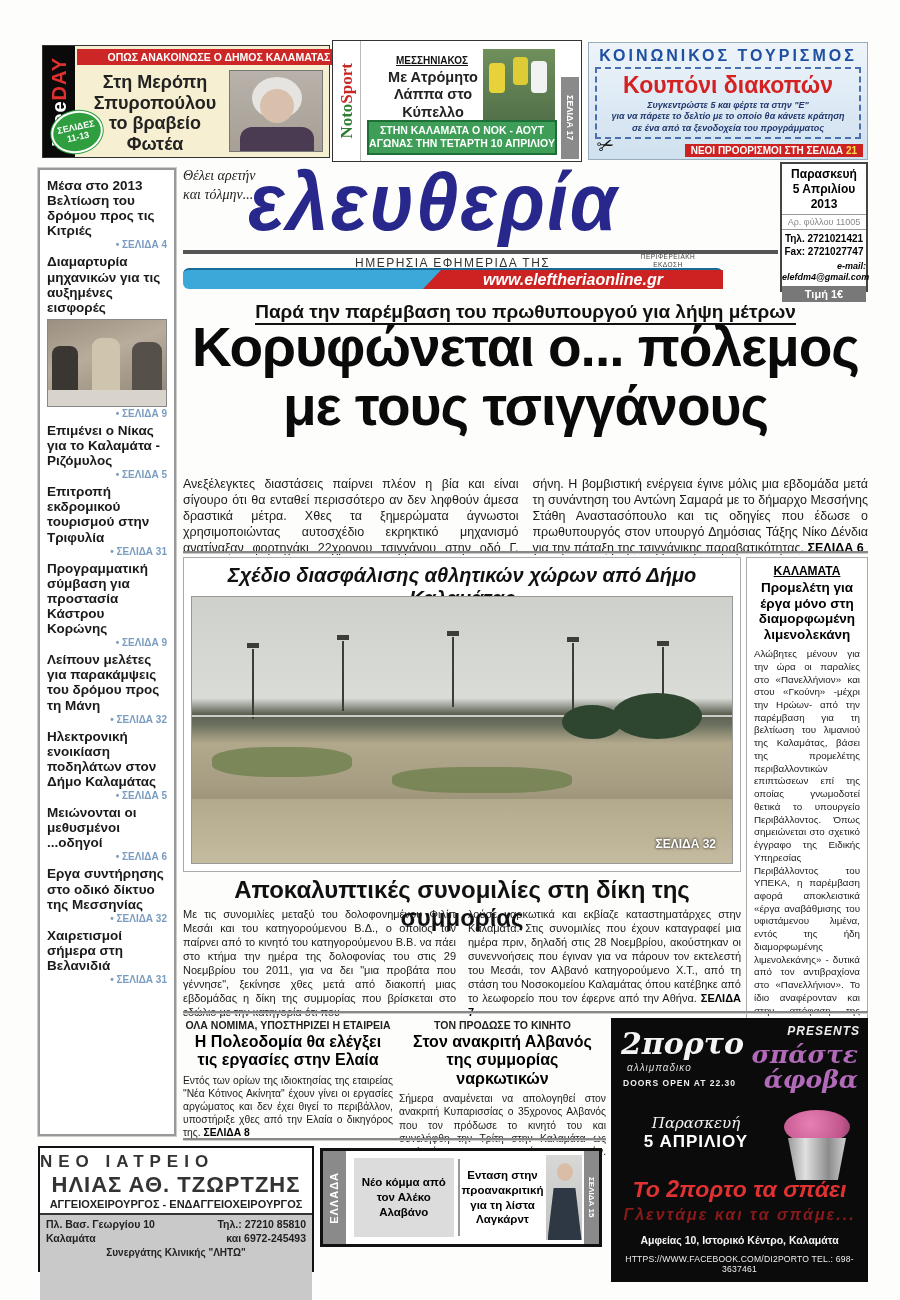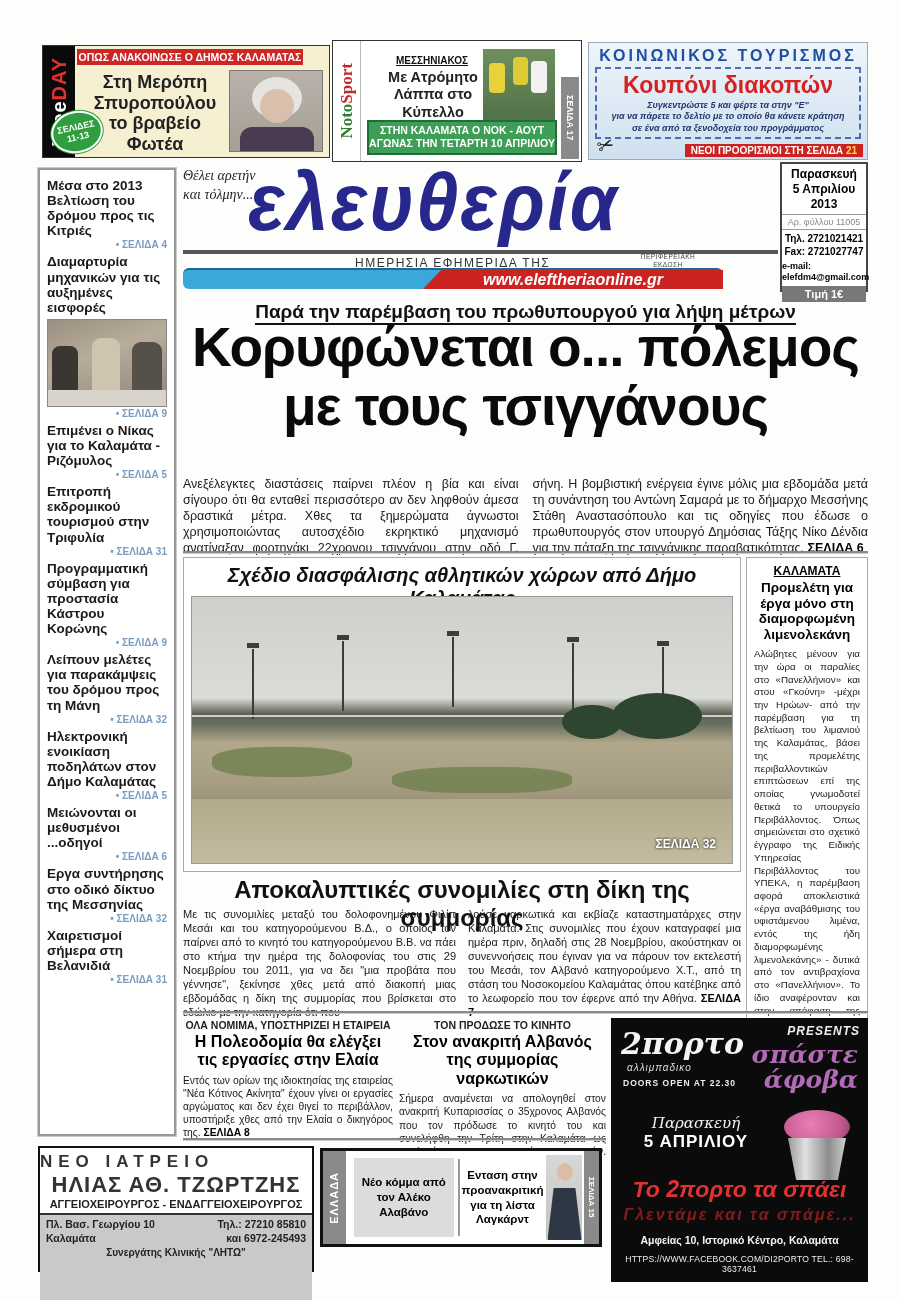--- a/index.html
+++ b/index.html
@@ -9,21 +9,21 @@
   .vert-up { writing-mode:vertical-rl; transform:rotate(180deg); }
   .vert-down { writing-mode:vertical-rl; }
   .pageref { color:#000; font-weight:bold; }
   .bodytxt { text-align:justify; color:#1a1a1a; }
 
   
   .freeday-box { left:42px; top:45px; width:288px; height:113px; background:#f7efd2; border:1px solid #333; }
   .freeday-bar { position:absolute; left:0; top:0; width:32px; height:100%; background:#0a0a0a; display:flex; align-items:center; justify-content:center; }
   .freeday-bar .vert-up { font-size:20px; font-weight:bold; letter-spacing:1px; }
   .fd-free { color:#fff; } .fd-day { color:#e23030; }
-  .freeday-banner { position:absolute; left:34px; top:3px; width:226px; height:16px; background:#cc2626; color:#fff; font-size:10.5px; font-weight:bold; text-align:center; line-height:16px; }
+  .freeday-banner { position:absolute; left:34px; top:3px; width:284px; height:16px; background:#cc2626; color:#fff; font-size:10.5px; font-weight:bold; text-align:center; line-height:16px; }
   .freeday-title { position:absolute; left:42px; top:26px; width:140px; font-size:18px; font-weight:bold; color:#222; text-align:center; line-height:1.15; }
   .freeday-photo { position:absolute; right:6px; top:24px; width:94px; height:82px; border:1px solid #777; background:linear-gradient(#b8b2aa, #a79f96); overflow:hidden; }
   .fd-hair { position:absolute; left:22px; top:6px; width:50px; height:42px; border-radius:50%; background:#e6e4e0; }
   .fd-face { position:absolute; left:30px; top:18px; width:34px; height:34px; border-radius:50%; background:#d9c0ac; }
   .fd-suit { position:absolute; left:10px; bottom:-2px; width:74px; height:26px; border-radius:12px 12px 0 0; background:#4a3a52; }
   .freeday-badge { position:absolute; left:8px; bottom:4px; width:52px; height:42px; background:#2f9e3f; border:2px solid #fff; border-radius:50%; color:#fff; font-size:9px; font-weight:bold; display:flex; align-items:center; justify-content:center; text-align:center; transform:rotate(-12deg); box-shadow:0 0 0 1px #2f9e3f; }
 
   .noto-box { left:332px; top:40px; width:250px; height:122px; background:#fff; border:1px solid #333; }
   .noto-bar { position:absolute; left:0; top:0; width:28px; height:100%; background:#fff; border-right:1px solid #bbb; display:flex; align-items:center; justify-content:center; }
   .noto-bar .vert-up { font-family:"Liberation Serif", serif; font-size:17px; font-weight:bold; }
@@ -52,21 +52,21 @@
   .mast-rule { left:183px; top:250px; width:595px; height:4px; background:#555; }
   .mast-sub { left:355px; top:256px; width:275px; font-size:12px; color:#333; letter-spacing:1.5px; }
   .mast-edition { left:632px; top:253px; width:72px; font-size:6.5px; color:#444; text-align:center; line-height:1.2; letter-spacing:.5px; }
   .web-banner { left:183px; top:268px; width:540px; height:21px; background:#3aa8d8; border-top:2px solid #1a6a96;border-radius:6px; }
   .web-red { position:absolute; right:0; top:0; height:100%; width:300px; background:#cc2222; clip-path:polygon(18px 0, 100% 0, 100% 100%, 0 100%); display:flex; align-items:center; justify-content:center; }
   .web-red span { color:#fff; font-size:16px; font-weight:bold; font-style:italic; }
   .datebox { left:780px; top:162px; width:88px; height:130px; border:2px solid #444; background:#fff; font-size:11px; }
   .datebox .d1 { text-align:center; font-weight:bold; font-size:12px; line-height:1.25; padding:3px 0 2px; border-bottom:1px solid #999; }
   .datebox .d2 { text-align:center; color:#888; font-size:9px; padding:2px 0; border-bottom:1px solid #999; }
   .datebox .d3 { text-align:center; font-weight:bold; font-size:10px; line-height:1.3; padding:2px 0; }
-  .datebox .d4 { text-align:left; font-weight:bold; font-size:9px; line-height:1.2; padding:1px 0 3px; }
+  .datebox .d4 { text-align:right; font-weight:bold; font-size:9px; line-height:1.2; padding:1px 0 3px;font-style:italic; }
   .datebox .price { background:#787878; color:#fff; text-align:center; font-weight:bold; font-size:11px; padding:2px 0; }
 
   
   .sidebar { left:38px; top:168px; width:138px; height:968px; border:2px solid #999; outline:1px solid #ccc; background:#fff; padding:8px 7px; }
   .sb-item { margin-bottom:2px; }
   .sb-text { font-size:13.5px; font-weight:bold; color:#1a1a1a; line-height:1.12; }
   .sb-page { text-align:right; font-size:10px; font-weight:bold; color:#7a9cc0; margin:1px 0 4px; }
   .sb-photo { width:100%; height:88px; border:1px solid #888; margin-top:4px; background:linear-gradient(160deg,#9a8f80 0%, #b8ad9c 40%, #8d8274 100%); position:relative; overflow:hidden; }
   .sb-p1 { position:absolute; left:4px; top:26px; width:26px; height:50px; background:#3a3632; border-radius:8px 8px 0 0; }
   .sb-p2 { position:absolute; left:44px; top:18px; width:28px; height:54px; background:#cfc4ae; border-radius:9px 9px 0 0; }

